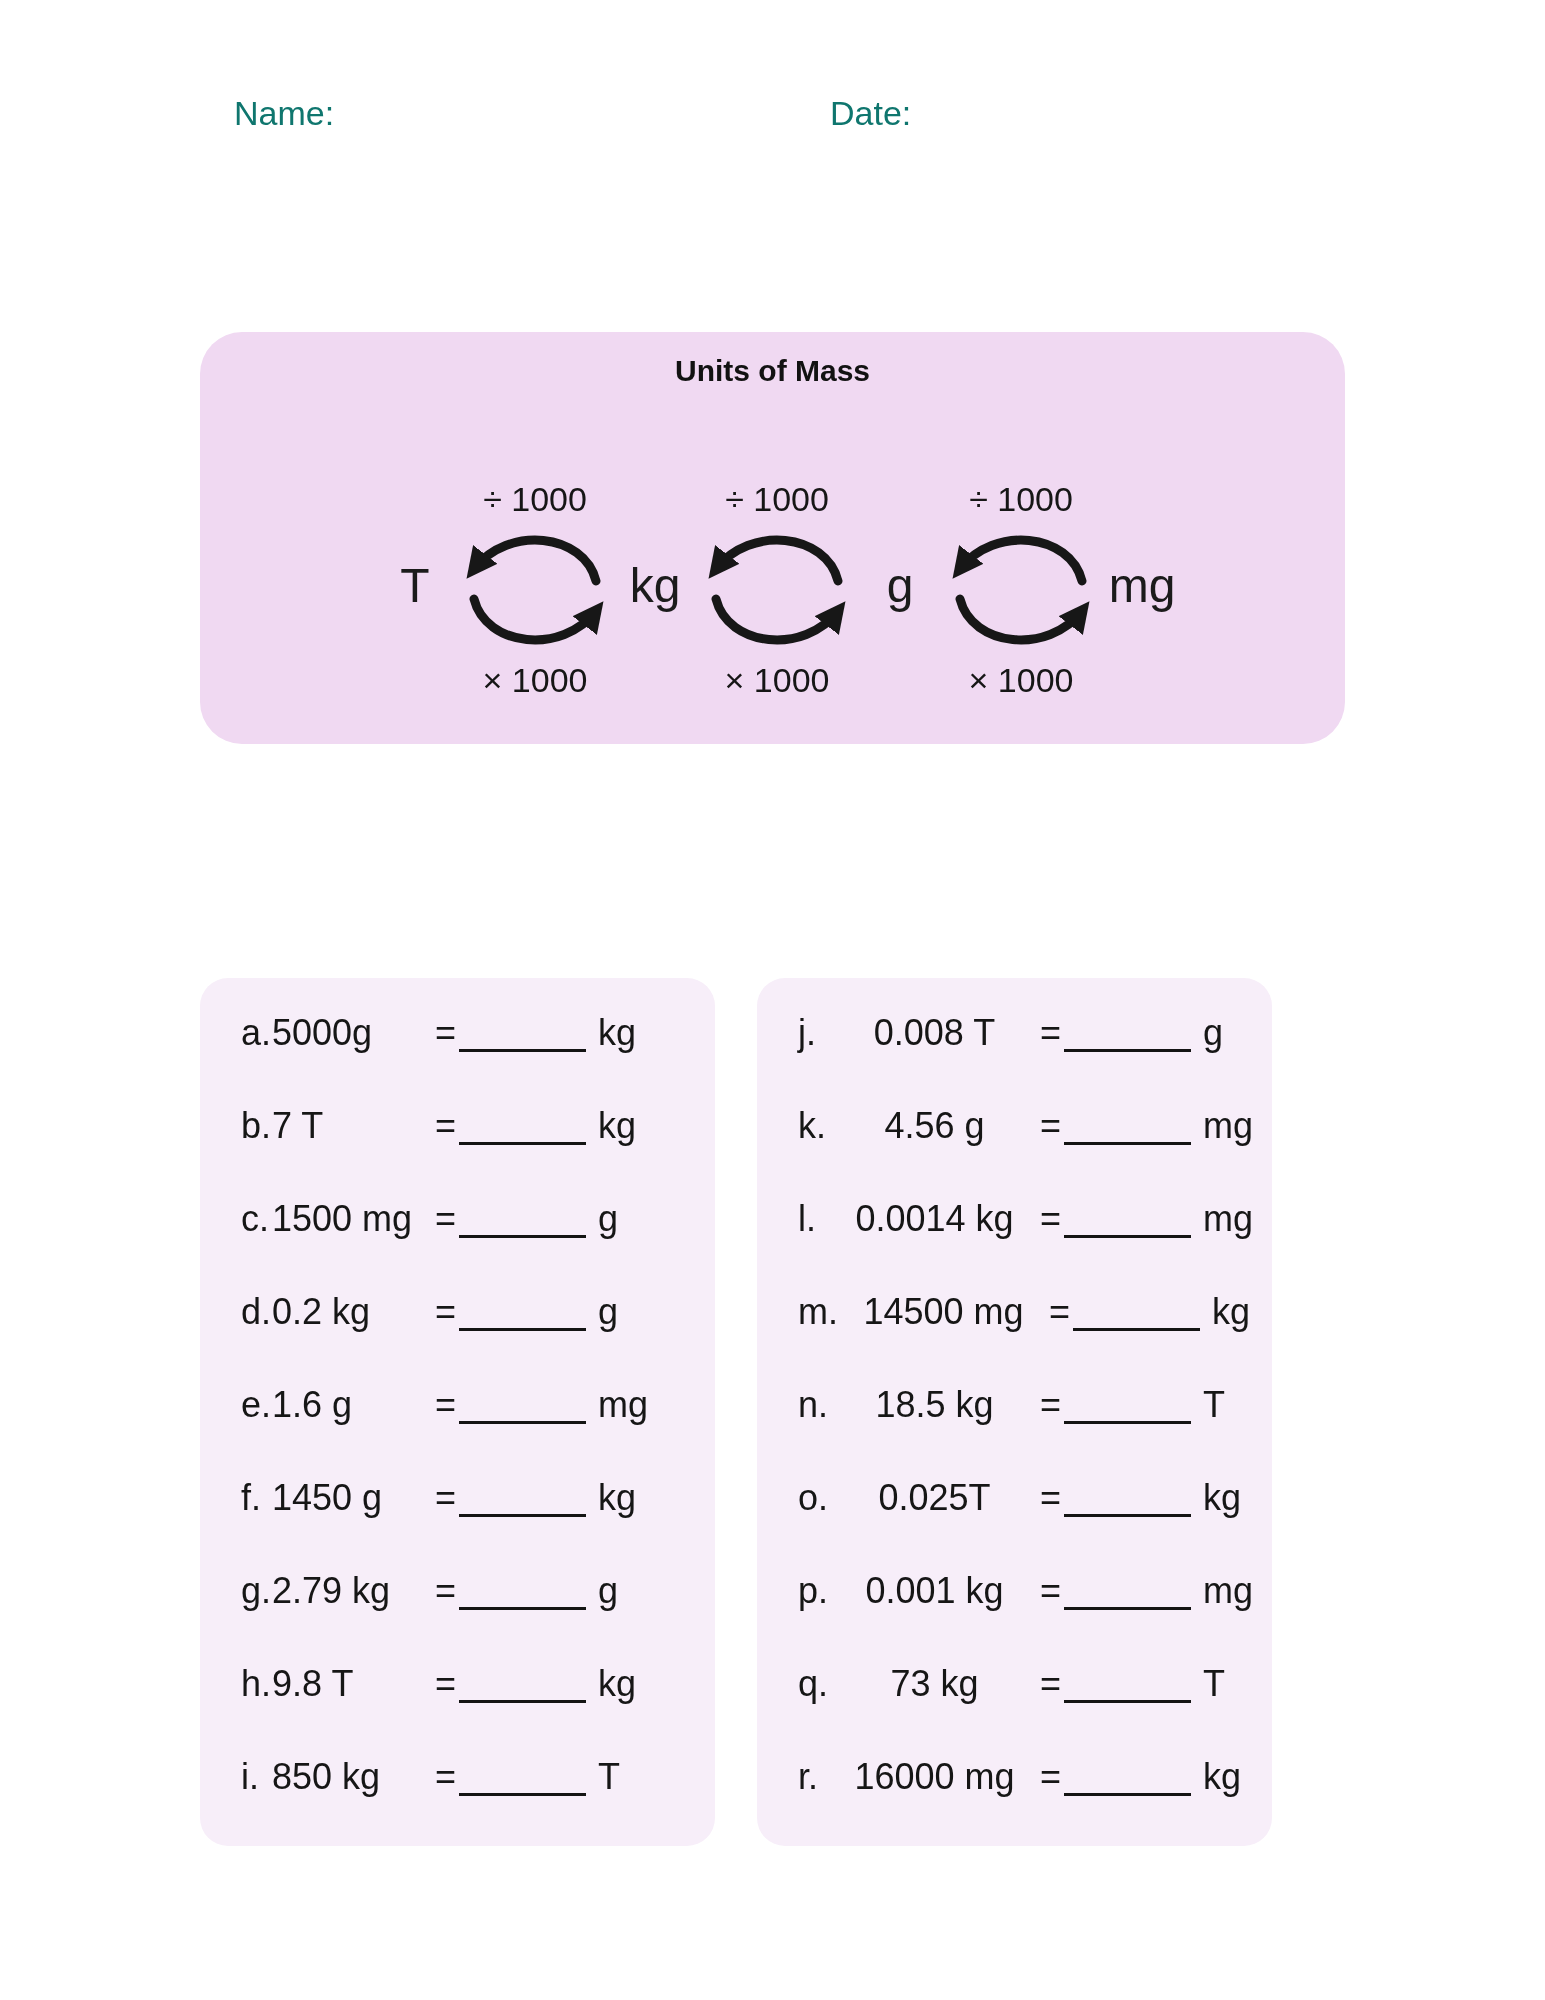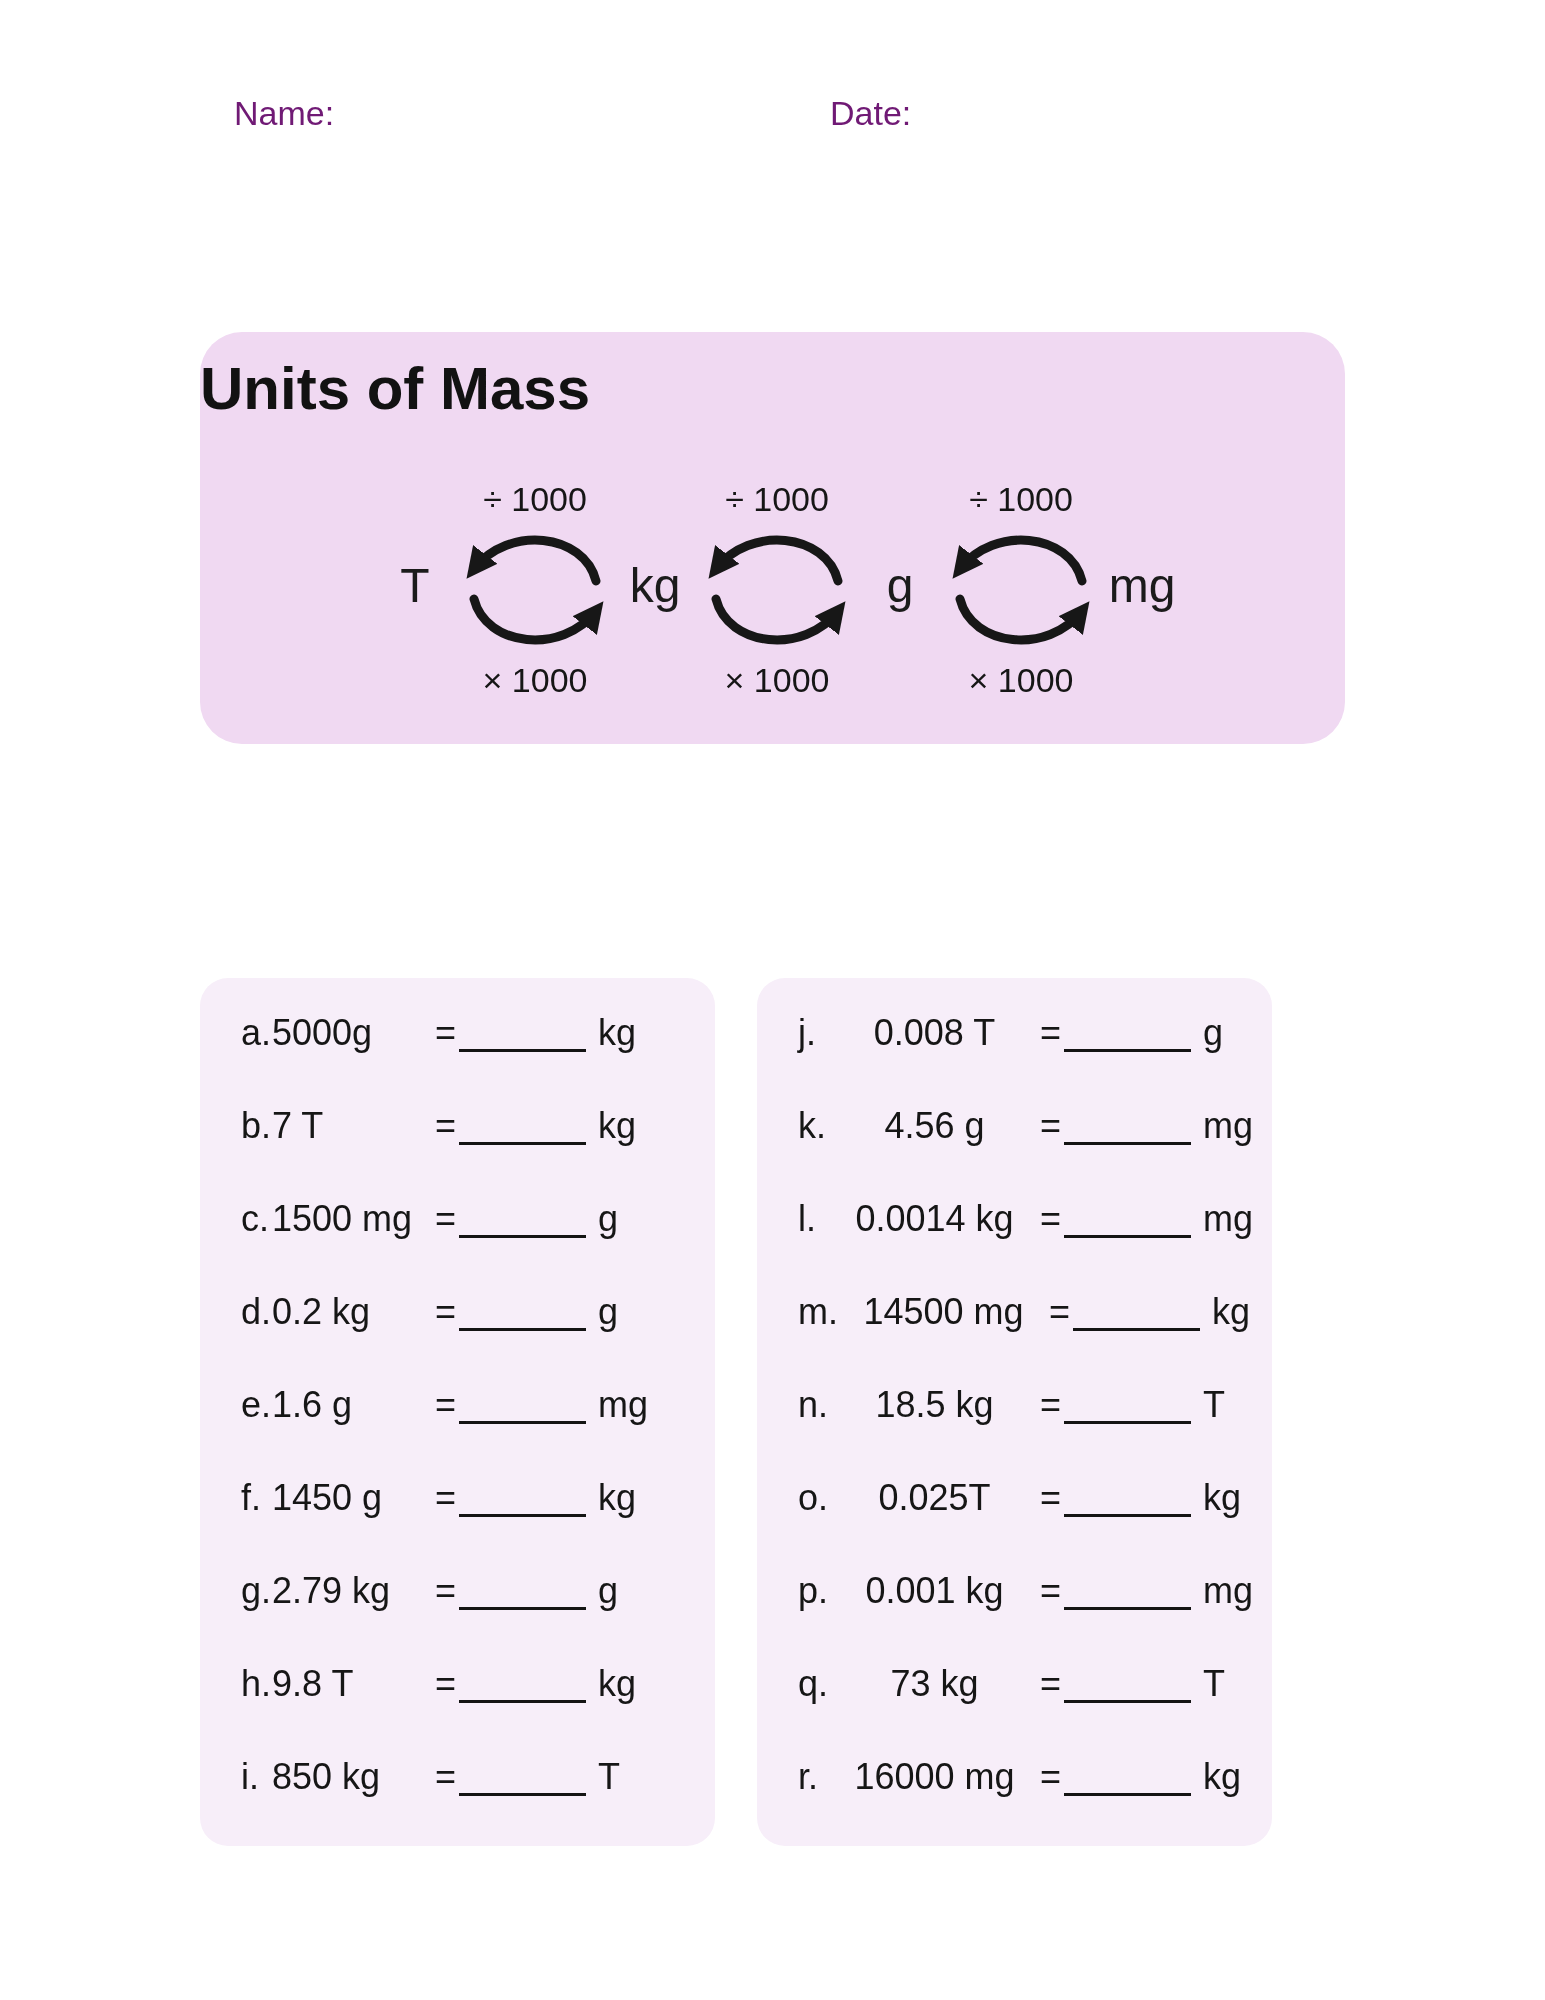--- a/index.html
+++ b/index.html
@@ -12,41 +12,41 @@
   html,body{margin:0;padding:0;background:#fff;}
   body{font-family:"Liberation Sans", sans-serif;color:var(--ink);}
   .page{
     position:relative;
     width:1545px;height:2000px;
     background:var(--page-bg);
     overflow:hidden;
   }
   .hdr-label{
     position:absolute;top:94px;
-    font-size:34px;font-weight:500;color:#701a75;
+    font-size:34px;font-weight:500;color:#0f766e;
   }
   .hdr-name{left:234px;}
   .hdr-date{left:830px;}
   .ws-title{
     position:absolute;left:218px;top:190px;
     font-size:80px;font-weight:800;line-height:1.1;
     letter-spacing:0px;color:#0b0b0b;
     -webkit-text-stroke:2px #0b0b0b;
     white-space:nowrap;
   }
   .mass-box{
     position:absolute;left:200px;top:332px;
     width:1145px;height:412px;
     background:var(--box-bg);
     border-radius:42px;
   }
   .mass-title{
     position:absolute;left:0;top:22px;width:100%;
-    text-align:left;
-    font-size:60px;font-weight:700;color:#121212;
+    text-align:center;
+    font-size:30px;font-weight:700;color:#121212;
   }
   .unit-label{
     position:absolute;
     transform:translate(-50%,-50%);
     font-size:48px;font-weight:400;color:#1b1b1b;
     white-space:nowrap;
   }
   .conv{
     position:absolute;top:148px;width:170px;
     display:flex;flex-direction:column;align-items:center;gap:6px;

